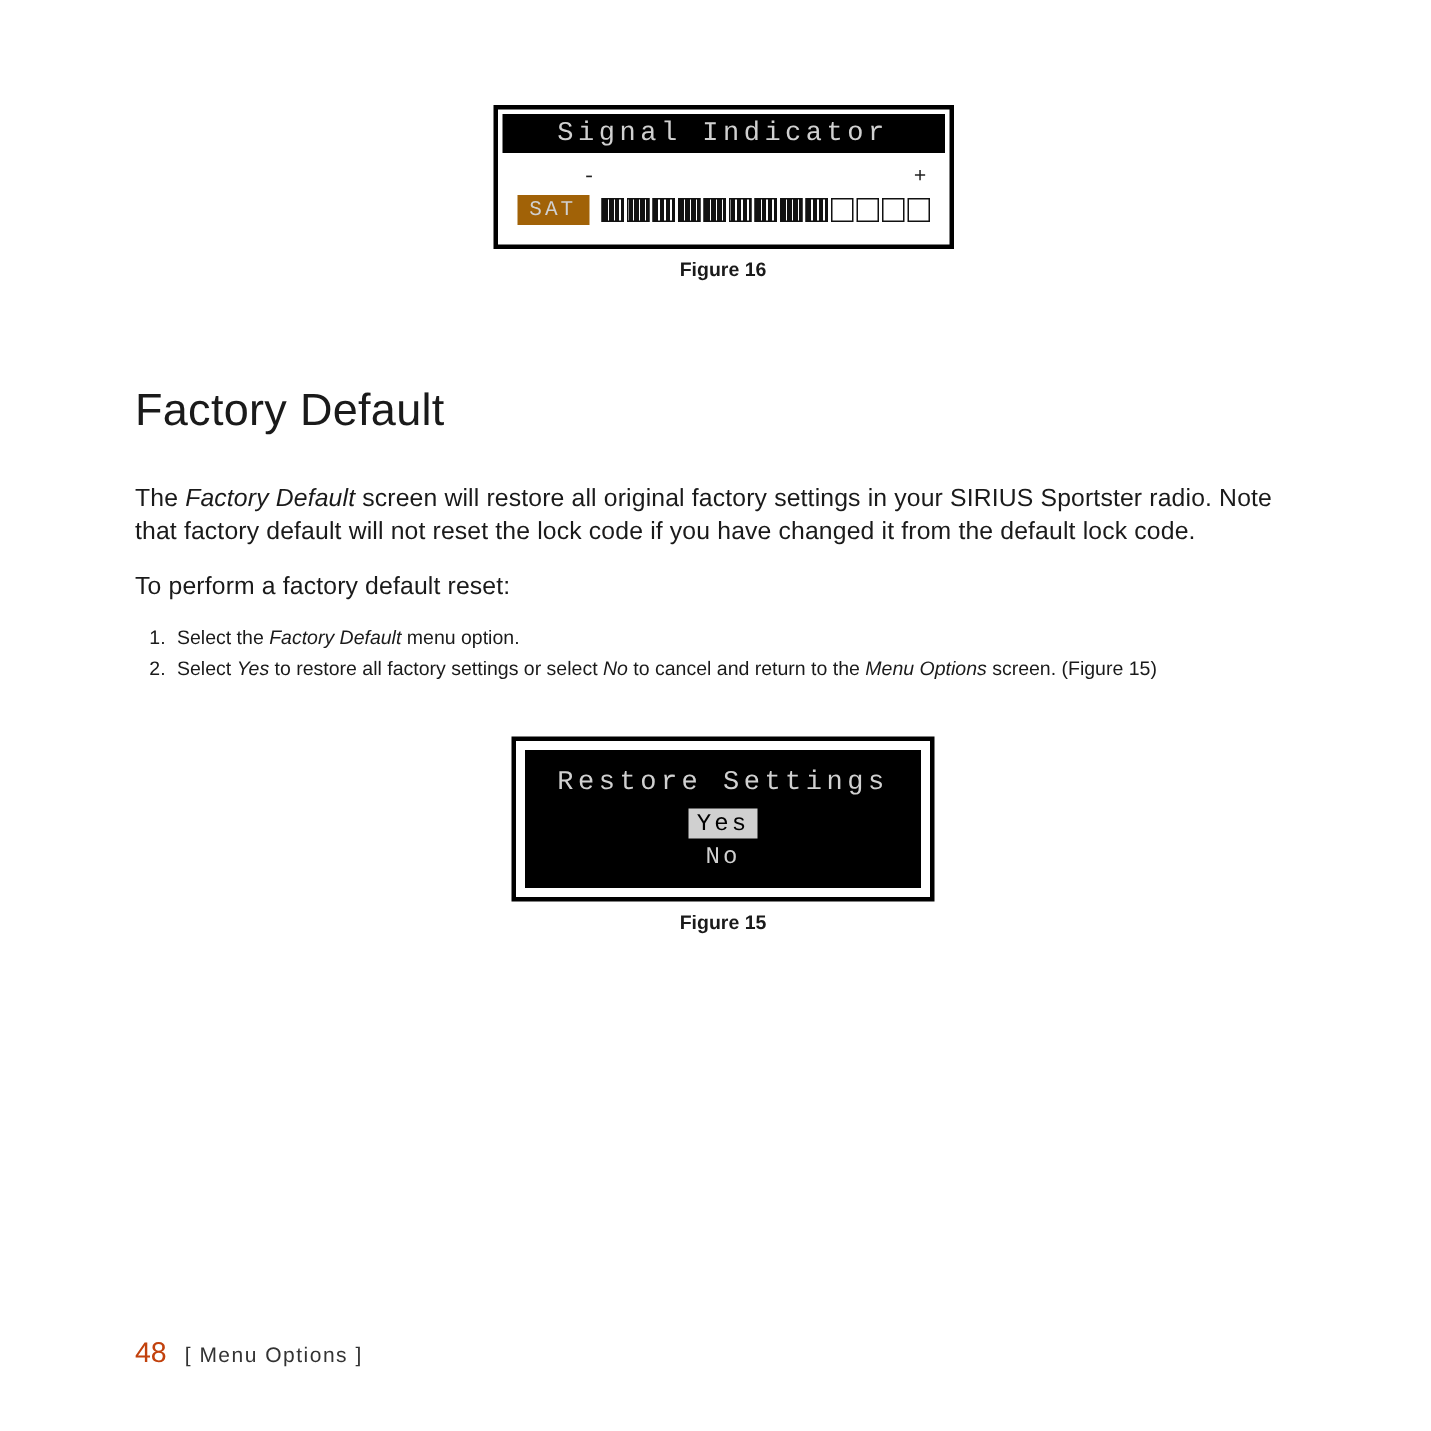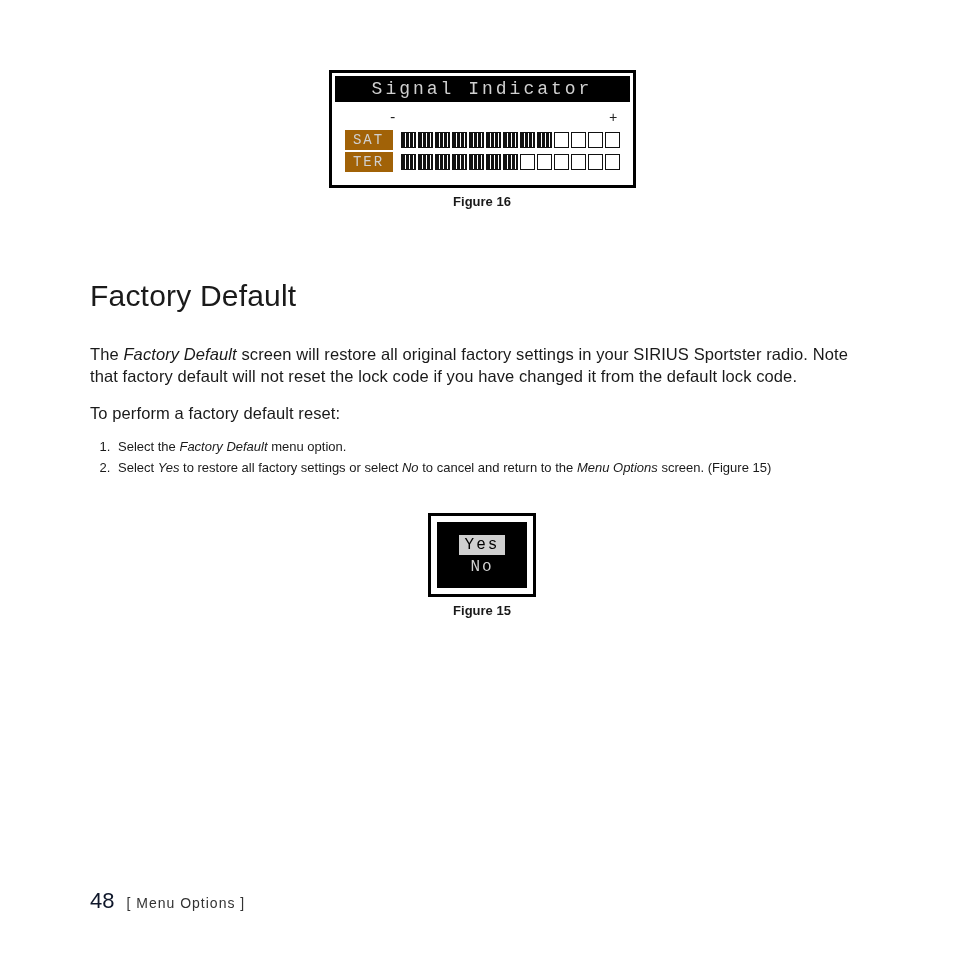--- a/index.html
+++ b/index.html
@@ -29,21 +29,21 @@
 
   
   .lcd2{display:inline-block;border:3px solid #000;margin-top:22px}
   .lcd2-inner{margin:6px;background:#000;padding:12px 22px 10px 22px;text-align:center}
   .lcd2-title{color:#d0d0d0;font-family:"Courier New",monospace;letter-spacing:3px;font-size:18px;margin-bottom:6px}
   .opt{display:inline-block;font-family:"Courier New",monospace;letter-spacing:2px;font-size:16px;padding:1px 6px;margin:1px 0}
   .opt.sel{background:#d0d0d0;color:#000}
   .opt.unsel{color:#d0d0d0}
 
   .footer{position:absolute;left:90px;bottom:40px;display:flex;align-items:baseline;gap:12px;font-size:14px;color:#333}
-  .footer .pn{font-size:22px;color:#0f172a}
+  .footer .pn{font-size:19px;color:#c2410c}
   .footer .sec{letter-spacing:1px}
 </style>
 </head>
 <body>
 
 <div class="page">
 
   <div class="center">
     <div class="lcd">
       <div class="lcd-inner">
@@ -65,38 +65,20 @@
                   <div class="cell filled"></div>
                   <div class="cell filled"></div>
                   <div class="cell filled"></div>
                   <div class="cell filled"></div>
                   <div class="cell"></div>
                   <div class="cell"></div>
                   <div class="cell"></div>
                   <div class="cell"></div>
                 </div>
               </div>
-              <div class="bar-row">
-                <div class="bar-label">TER</div>
-                <div class="bar-cells">
-                  <div class="cell filled"></div>
-                  <div class="cell filled"></div>
-                  <div class="cell filled"></div>
-                  <div class="cell filled"></div>
-                  <div class="cell filled"></div>
-                  <div class="cell filled"></div>
-                  <div class="cell filled"></div>
-                  <div class="cell"></div>
-                  <div class="cell"></div>
-                  <div class="cell"></div>
-                  <div class="cell"></div>
-                  <div class="cell"></div>
-                  <div class="cell"></div>
-                </div>
-              </div>
             </div>
         </div>
       </div>
     </div>
     <div class="fig-caption">Figure 16</div>
   </div>
 
   <h1 class="section">Factory Default</h1>
 
   <p class="body">
@@ -110,20 +92,21 @@
       <span>Select the </span><span class="italic">Factory Default</span><span> menu option.</span>
     </li>
     <li>
       <span>Select </span><span class="italic">Yes</span><span> to restore all factory settings or select </span><span class="italic">No</span><span> to cancel and return to the </span><span class="italic">Menu Options</span><span> screen. (Figure 15)</span>
     </li>
   </ol>
 
   <div class="center">
     <div class="lcd2">
       <div class="lcd2-inner">
+        <div class="lcd2-title">Restore Settings</div>
         <div><span class="opt sel">Yes</span></div>
         <div><span class="opt unsel">No</span></div>
       </div>
     </div>
     <div class="fig-caption">Figure 15</div>
   </div>
 
   <div class="footer">
     <span class="pn">48</span>
     <span class="sec">[ Menu Options ]</span>

